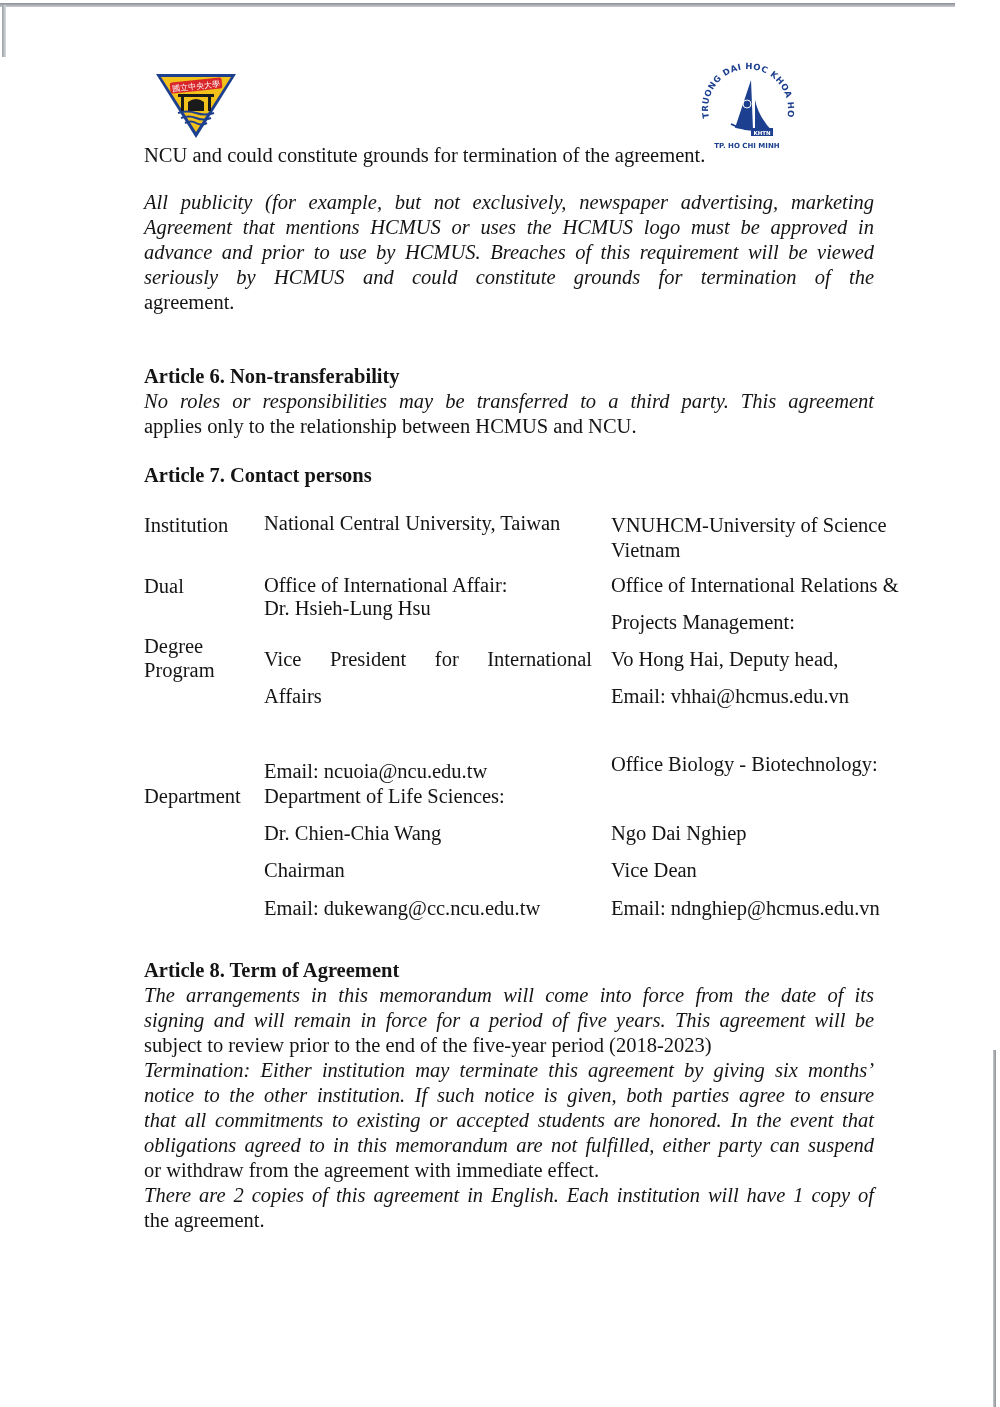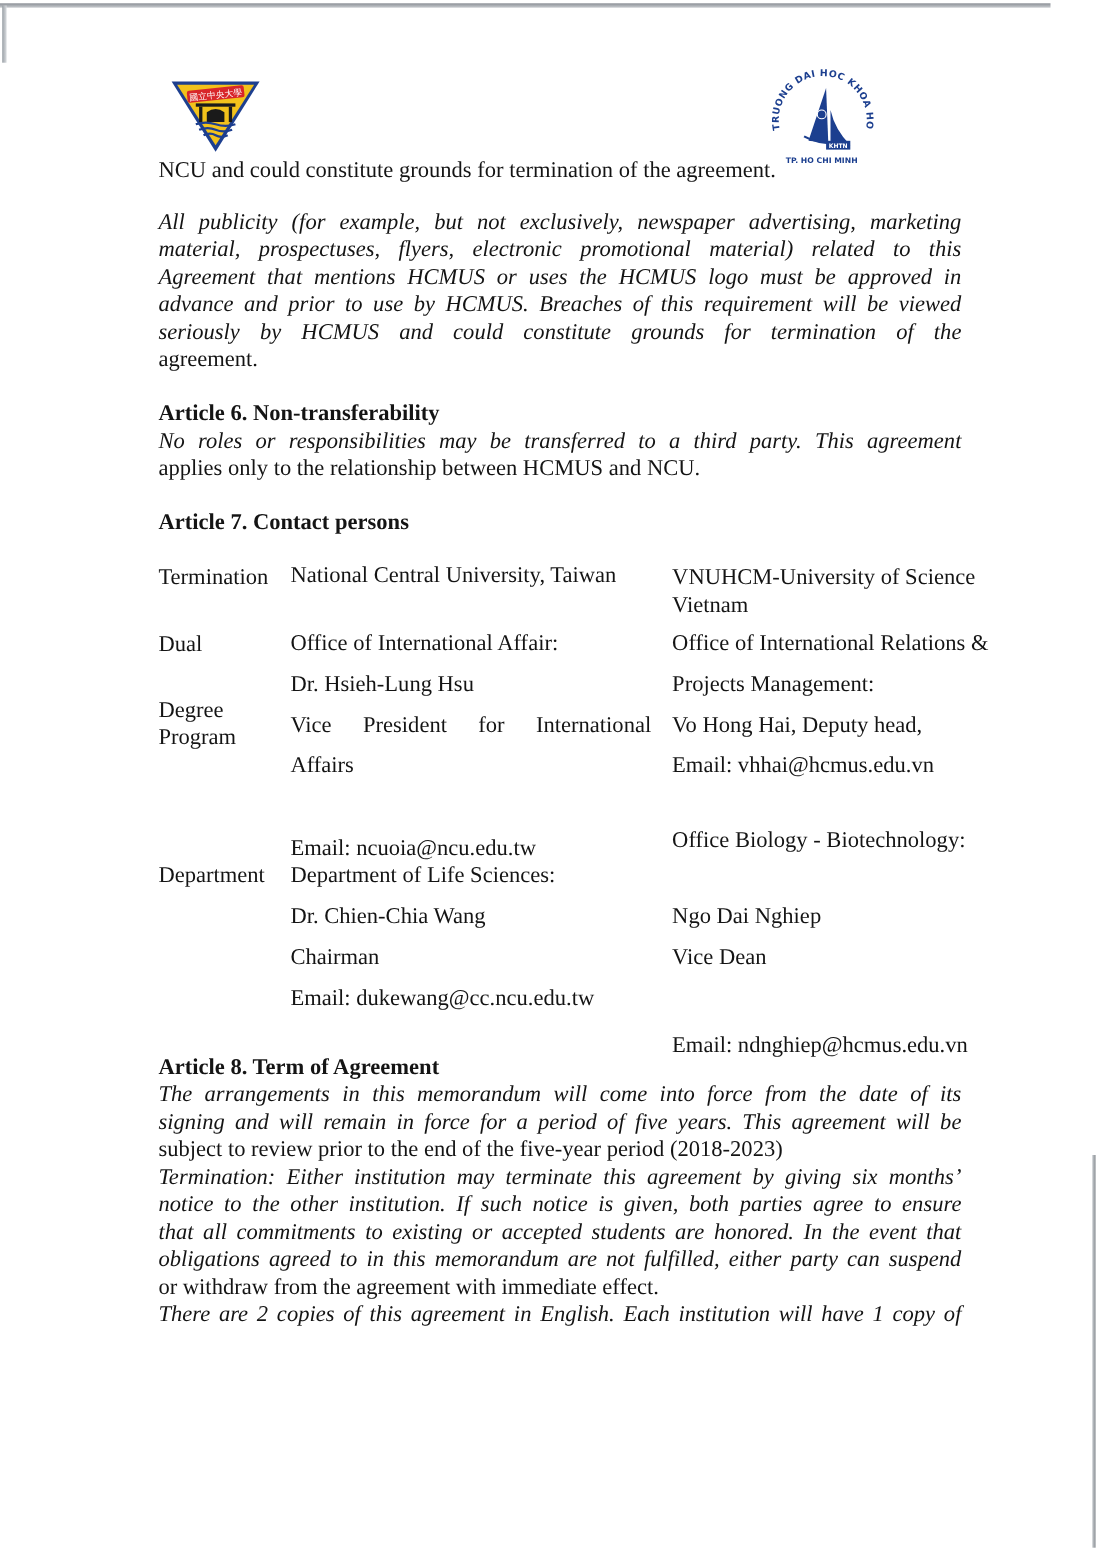--- a/index.html
+++ b/index.html
@@ -68,50 +68,49 @@
   <path d="M36,66 Q50,74 74,72" stroke="#1c3f8f" stroke-width="2" fill="none"></path>
   <rect x="56" y="70" width="22" height="8" fill="#1c3f8f"></rect>
   <text x="67" y="76.5" font-size="5.5" fill="#fff" text-anchor="middle" font-family="DejaVu Sans, sans-serif" font-weight="bold">KHTN</text>
   <text x="52" y="90" font-size="7" fill="#1c3f8f" text-anchor="middle" font-family="DejaVu Sans, sans-serif" font-weight="bold">TP. HO CHI MINH</text>
 </svg>
 
 <div class="text" style="top:143px;">NCU and could constitute grounds for termination of the agreement.</div>
 
 <div class="text" style="top:190px;">
   <div class="justify-full">All publicity (for example, but not exclusively, newspaper advertising, marketing</div>
-  <div class="justify-full">material, prospectuses, flyers, electronic promotional material) related to this</div>
   <div class="justify-full">Agreement that mentions HCMUS or uses the HCMUS logo must be approved in</div>
   <div class="justify-full">advance and prior to use by HCMUS. Breaches of this requirement will be viewed</div>
   <div class="justify-full">seriously by HCMUS and could constitute grounds for termination of the</div>
   <div>agreement.</div>
 </div>
 
 <div class="text heading" style="top:364px;">Article 6. Non-transferability</div>
 <div class="text" style="top:389px;">
   <div class="justify-full">No roles or responsibilities may be transferred to a third party. This agreement</div>
   <div>applies only to the relationship between HCMUS and NCU.</div>
 </div>
 
 <div class="text heading" style="top:463px;">Article 7. Contact persons</div>
 
 <div>
 
-  <div class="cell col0" style="top:513px;">Termination</div>
+  <div class="cell col0" style="top:513px;">Institution</div>
   <div class="cell col1" style="top:511px;">National Central University, Taiwan</div>
   <div class="cell col2" style="top:513px;">VNUHCM-University of Science</div>
   <div class="cell col2" style="top:538px;">Vietnam</div>
 
   <div class="cell col1" style="top:573px;">Office of International Affair:</div>
   <div class="cell col2" style="top:573px;">Office of International Relations &amp;</div>
 
   <div class="cell col0" style="top:574px;">Dual</div>
   <div class="cell col0" style="top:634px;">Degree</div>
   <div class="cell col0" style="top:658px;">Program</div>
 
-  <div class="cell col1" style="top:610px;">Dr. Hsieh-Lung Hsu</div>
+  <div class="cell col1" style="top:596px;">Dr. Hsieh-Lung Hsu</div>
   <div class="cell col2" style="top:610px;">Projects Management:</div>
 
   <div class="cell col1 vp-line" style="top:647px;">
     <span>Vice</span>
     <span>President</span>
     <span>for</span>
     <span>International</span>
   </div>
   <div class="cell col2" style="top:647px;">Vo Hong Hai, Deputy head,</div>
 
@@ -124,27 +123,28 @@
   <div class="cell col1" style="top:784px;">Department of Life Sciences:</div>
   <div class="cell col2" style="top:752px;">Office Biology - Biotechnology:</div>
 
   <div class="cell col1" style="top:821px;">Dr. Chien-Chia Wang</div>
   <div class="cell col2" style="top:821px;">Ngo Dai Nghiep</div>
 
   <div class="cell col1" style="top:858px;">Chairman</div>
   <div class="cell col2" style="top:858px;">Vice Dean</div>
 
   <div class="cell col1" style="top:896px;">Email: dukewang@cc.ncu.edu.tw</div>
-  <div class="cell col2" style="top:938px;">Email: ndnghiep@hcmus.edu.vn</div>
+  <div class="cell col2" style="top:896px;">Email: ndnghiep@hcmus.edu.vn</div>
 </div>
 
 <div class="text heading" style="top:958px;">Article 8. Term of Agreement</div>
 <div class="text" style="top:983px;">
   <div class="justify-full">The arrangements in this memorandum will come into force from the date of its</div>
   <div class="justify-full">signing and will remain in force for a period of five years. This agreement will be</div>
   <div>subject to review prior to the end of the five-year period (2018-2023)</div>
   <div class="justify-full">Termination: Either institution may terminate this agreement by giving six months’</div>
   <div class="justify-full">notice to the other institution. If such notice is given, both parties agree to ensure</div>
   <div class="justify-full">that all commitments to existing or accepted students are honored. In the event that</div>
   <div class="justify-full">obligations agreed to in this memorandum are not fulfilled, either party can suspend</div>
   <div>or withdraw from the agreement with immediate effect.</div>
   <div class="justify-full">There are 2 copies of this agreement in English. Each institution will have 1 copy of</div>
+  <div>the agreement.</div>
 </div>
 
 </body></html>

